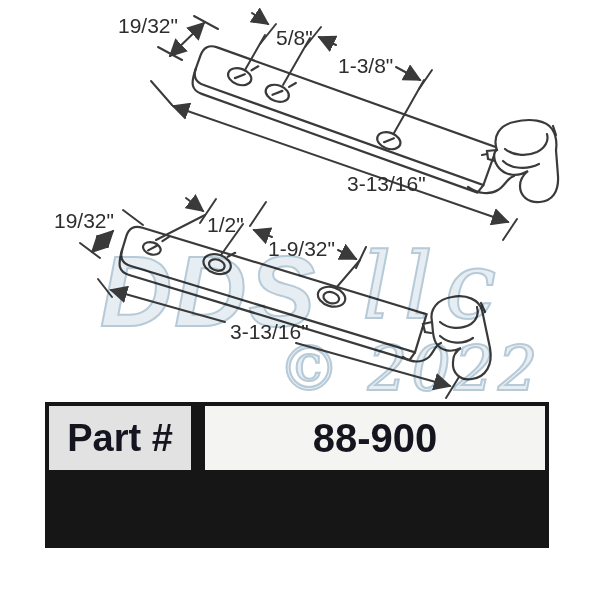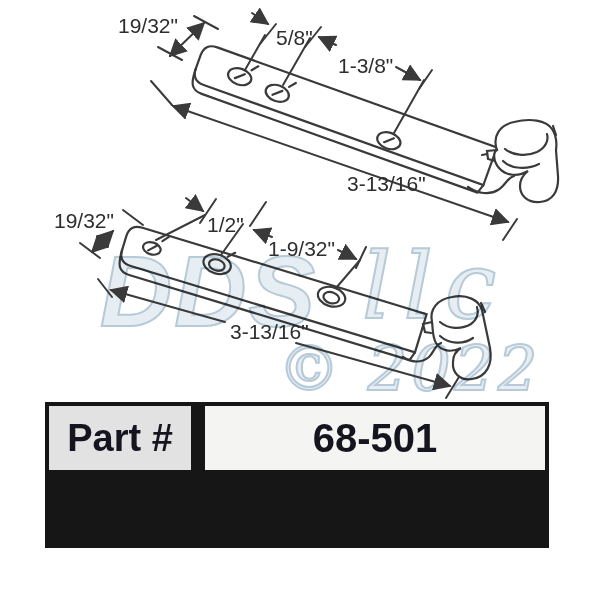--- a/index.html
+++ b/index.html
@@ -160,16 +160,16 @@
       <path d="M459,377 L446,398"></path>
     </g>
     <text class="dim-text" x="54" y="228">19/32"</text>
     <text class="dim-text" x="207" y="232">1/2"</text>
     <text class="dim-text" x="268" y="256">1-9/32"</text>
     <text class="dim-text" x="230" y="339">3-13/16"</text>
   </svg>
 
   <div class="parts-table">
     <div class="cell head">Part #</div>
-    <div class="cell body part-no">68-501</div>
+    <div class="cell body part-no">88-900</div>
   </div>
 
 </div>
 
 </body></html>

